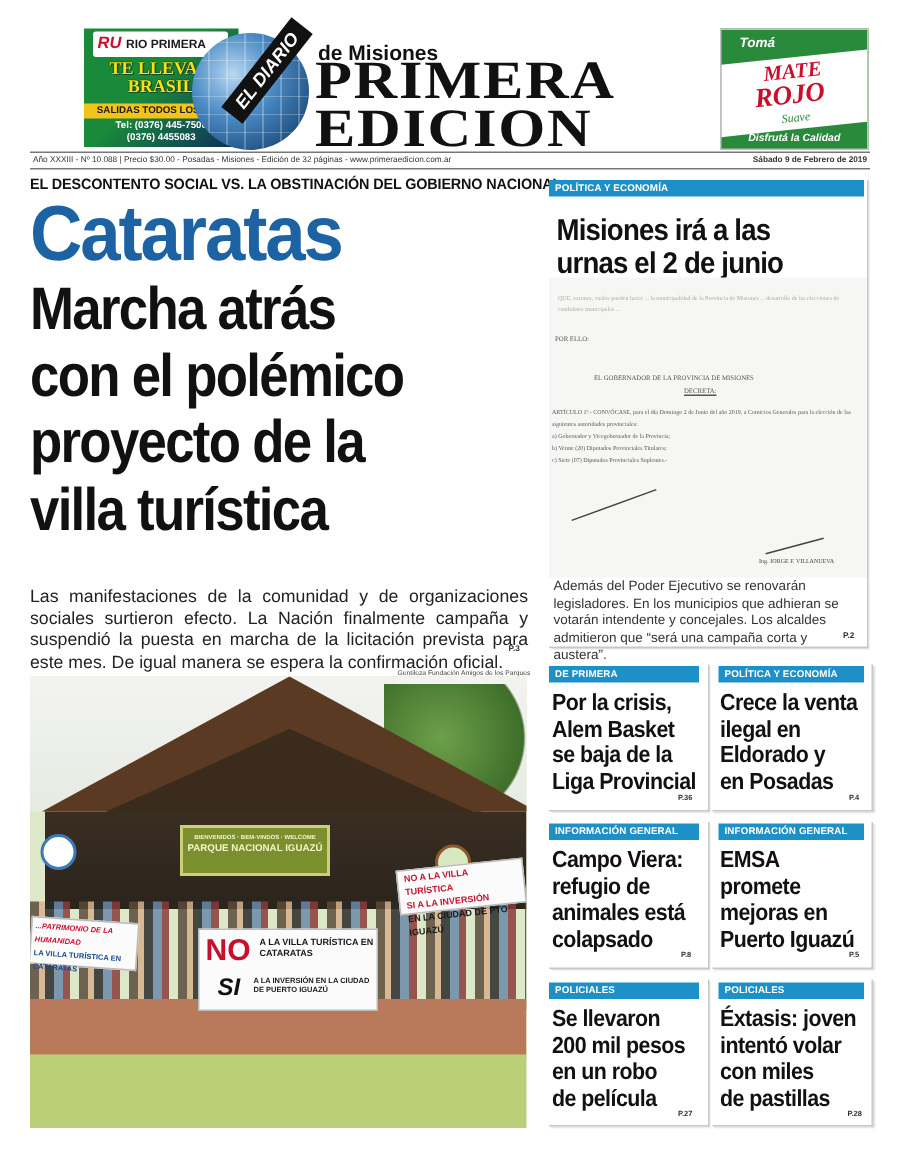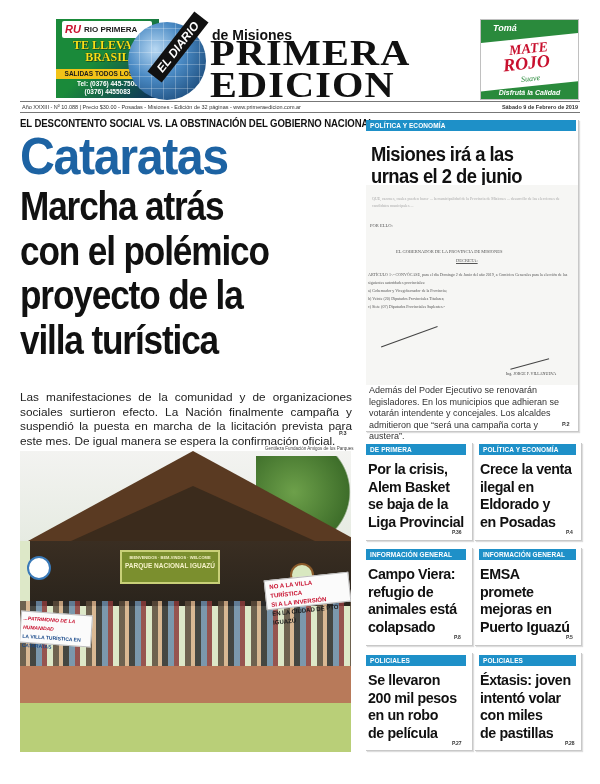--- a/index.html
+++ b/index.html
@@ -157,20 +157,26 @@
   </div>
   <div class="logo-l"></div>
   <div class="logo-r"></div>
   <div class="people"></div>
   <div class="ground"></div>
   <div class="grass"></div>
   <div class="banner banner-l">
     <div class="red">...PATRIMONIO DE LA HUMANIDAD</div>
     <div>LA VILLA TURÍSTICA EN CATARATAS</div>
   </div>
+  <div class="banner banner-c">
+    <span class="no">NO</span>
+    <span class="no-t">A LA VILLA TURÍSTICA EN CATARATAS</span>
+    <span class="si">SI</span>
+    <span class="si-t">A LA INVERSIÓN EN LA CIUDAD DE PUERTO IGUAZÚ</span>
+  </div>
   <div class="banner banner-r">
     <div class="red">NO A LA VILLA TURÍSTICA</div>
     <div class="red">SI A LA INVERSIÓN</div>
     <div>EN LA CIUDAD DE PTO IGUAZÚ</div>
   </div>
 </div>
 
 <div class="box big-box"></div>
 <div class="section-bar" style="left:366px; top:120px; width:210px;">POLÍTICA Y ECONOMÍA</div>
 <div class="abs big-head">

